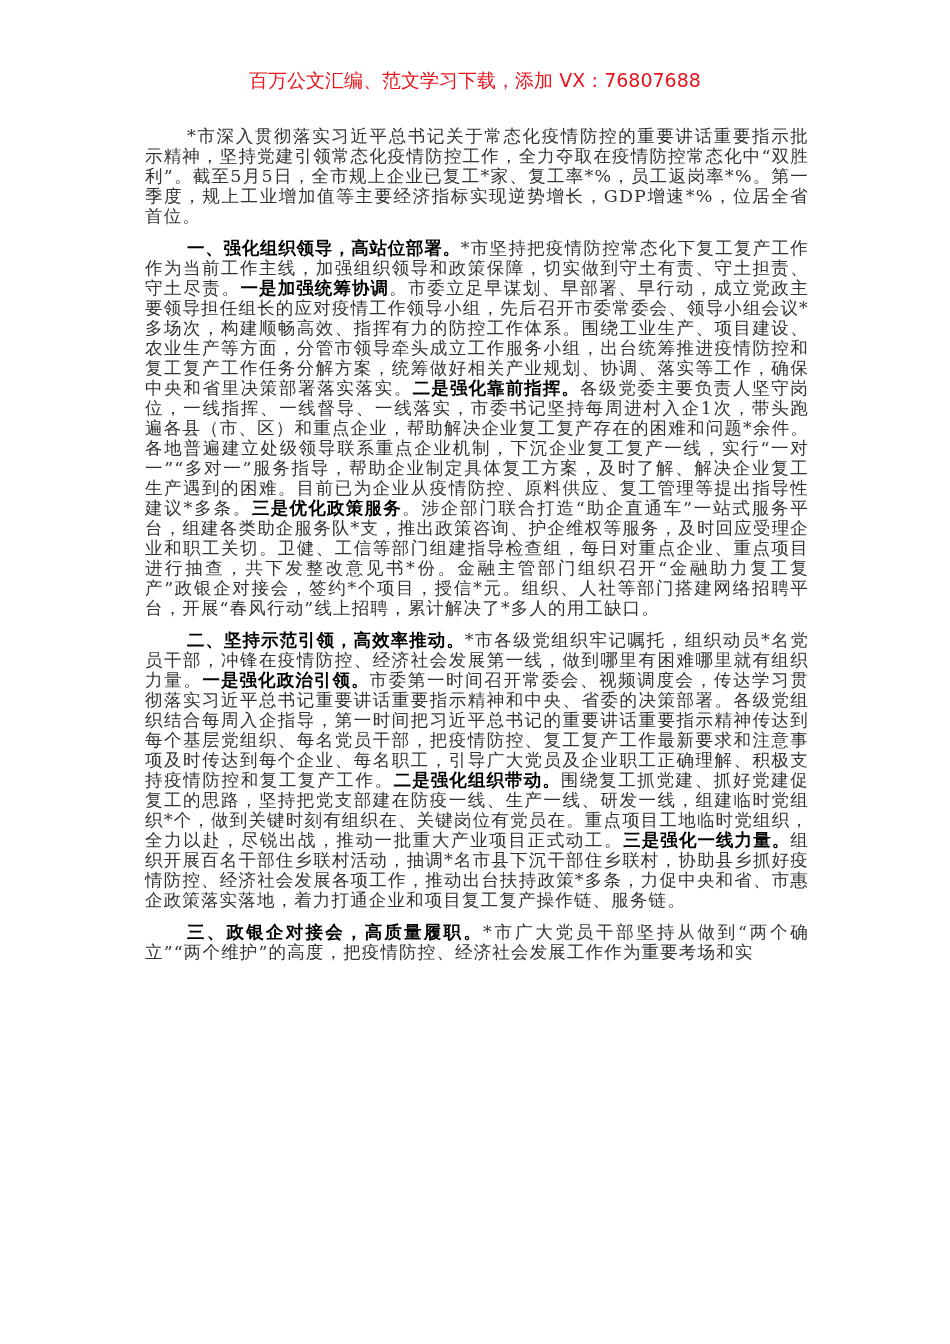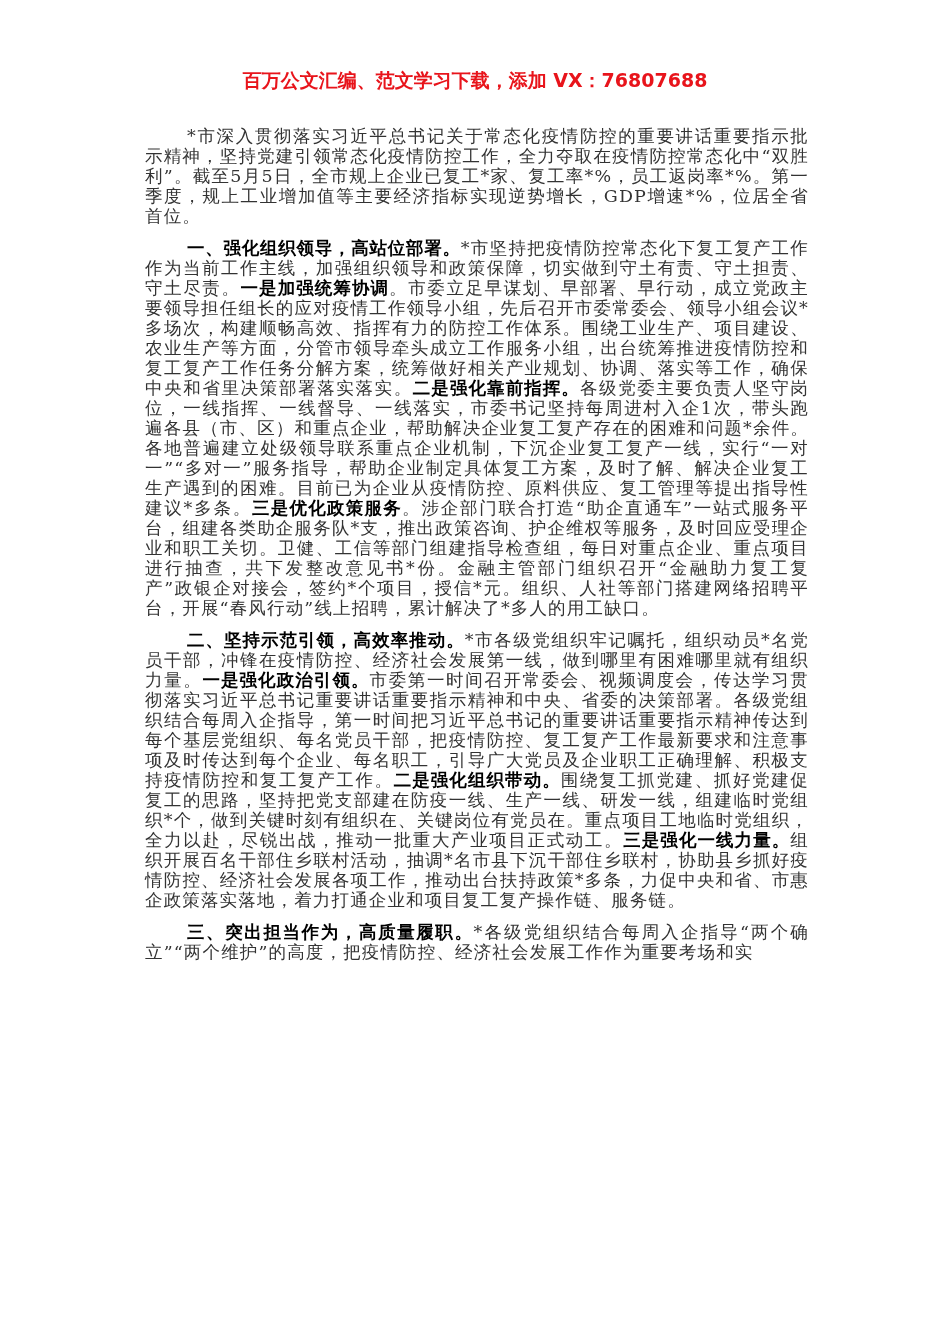--- a/index.html
+++ b/index.html
@@ -1,21 +1,21 @@
 <!DOCTYPE html>
 <html><head>
 <meta charset="utf-8">
 <style>
   html, body { margin: 0; padding: 0; background: #ffffff; }
   body { width: 950px; height: 1344px; position: relative; overflow: hidden; }
   .page { position: absolute; left: 0; top: 0; width: 950px; height: 1344px; background: #fff; }
   .banner {
     position: absolute; left: 0; top: 66px; width: 950px; text-align: center;
     color: #e8141b; font-family: "DejaVu Sans", "Liberation Sans", sans-serif;
-    font-size: 19px; line-height: 28px; letter-spacing: 0px; font-weight: bold;
+    font-size: 19px; line-height: 28px; letter-spacing: 0px;
   }
   .body {
     position: absolute; left: 145px; top: 126px; width: 664px;
     font-family: "DejaVu Serif", "Liberation Serif", serif;
     font-size: 17.5px; line-height: 20px; color: #333333;
     text-align: justify; letter-spacing: 1.15px;
   }
   .body p { margin: 0 0 12px 0; text-indent: 2.4em; }
   .body b { font-family: "DejaVu Sans", "Liberation Sans", sans-serif; font-weight: bold; color: #000000; letter-spacing: 0.6px; }
 </style>
@@ -32,16 +32,16 @@
 
     <p>
       <b>一、强化组织领导，高站位部署。</b><span>*市坚持把疫情防控常态化下复工复产工作作为当前工作主线，加强组织领导和政策保障，切实做到守土有责、守土担责、守土尽责。</span><b>一是加强统筹协调</b><span>。市委立足早谋划、早部署、早行动，成立党政主要领导担任组长的应对疫情工作领导小组，先后召开市委常委会、领导小组会议*多场次，构建顺畅高效、指挥有力的防控工作体系。围绕工业生产、项目建设、农业生产等方面，分管市领导牵头成立工作服务小组，出台统筹推进疫情防控和复工复产工作任务分解方案，统筹做好相关产业规划、协调、落实等工作，确保中央和省里决策部署落实落实。</span><b>二是强化靠前指挥。</b><span>各级党委主要负责人坚守岗位，一线指挥、一线督导、一线落实，市委书记坚持每周进村入企1次，带头跑遍各县（市、区）和重点企业，帮助解决企业复工复产存在的困难和问题*余件。各地普遍建立处级领导联系重点企业机制，下沉企业复工复产一线，实行“一对一”“多对一”服务指导，帮助企业制定具体复工方案，及时了解、解决企业复工生产遇到的困难。目前已为企业从疫情防控、原料供应、复工管理等提出指导性建议*多条。</span><b>三是优化政策服务</b><span>。涉企部门联合打造“助企直通车”一站式服务平台，组建各类助企服务队*支，推出政策咨询、护企维权等服务，及时回应受理企业和职工关切。卫健、工信等部门组建指导检查组，每日对重点企业、重点项目进行抽查，共下发整改意见书*份。金融主管部门组织召开“金融助力复工复产”政银企对接会，签约*个项目，授信*元。组织、人社等部门搭建网络招聘平台，开展“春风行动”线上招聘，累计解决了*多人的用工缺口。</span>
     </p>
 
     <p>
       <b>二、坚持示范引领，高效率推动。</b><span>*市各级党组织牢记嘱托，组织动员*名党员干部，冲锋在疫情防控、经济社会发展第一线，做到哪里有困难哪里就有组织力量。</span><b>一是强化政治引领。</b><span>市委第一时间召开常委会、视频调度会，传达学习贯彻落实习近平总书记重要讲话重要指示精神和中央、省委的决策部署。各级党组织结合每周入企指导，第一时间把习近平总书记的重要讲话重要指示精神传达到每个基层党组织、每名党员干部，把疫情防控、复工复产工作最新要求和注意事项及时传达到每个企业、每名职工，引导广大党员及企业职工正确理解、积极支持疫情防控和复工复产工作。</span><b>二是强化组织带动。</b><span>围绕复工抓党建、抓好党建促复工的思路，坚持把党支部建在防疫一线、生产一线、研发一线，组建临时党组织*个，做到关键时刻有组织在、关键岗位有党员在。重点项目工地临时党组织，全力以赴，尽锐出战，推动一批重大产业项目正式动工。</span><b>三是强化一线力量。</b><span>组织开展百名干部住乡联村活动，抽调*名市县下沉干部住乡联村，协助县乡抓好疫情防控、经济社会发展各项工作，推动出台扶持政策*多条，力促中央和省、市惠企政策落实落地，着力打通企业和项目复工复产操作链、服务链。</span>
     </p>
 
     <p>
-      <b>三、突出担当作为，高质量履职。</b><span>*各级党组织结合每周入企指导“两个确立”“两个维护”的高度，把疫情防控、经济社会发展工作作为重要考场和实</span>
+      <b>三、政银企对接会，高质量履职。</b><span>*市广大党员干部坚持从做到“两个确立”“两个维护”的高度，把疫情防控、经济社会发展工作作为重要考场和实</span>
     </p>
   </div>
 </div>
 
 </body></html>

